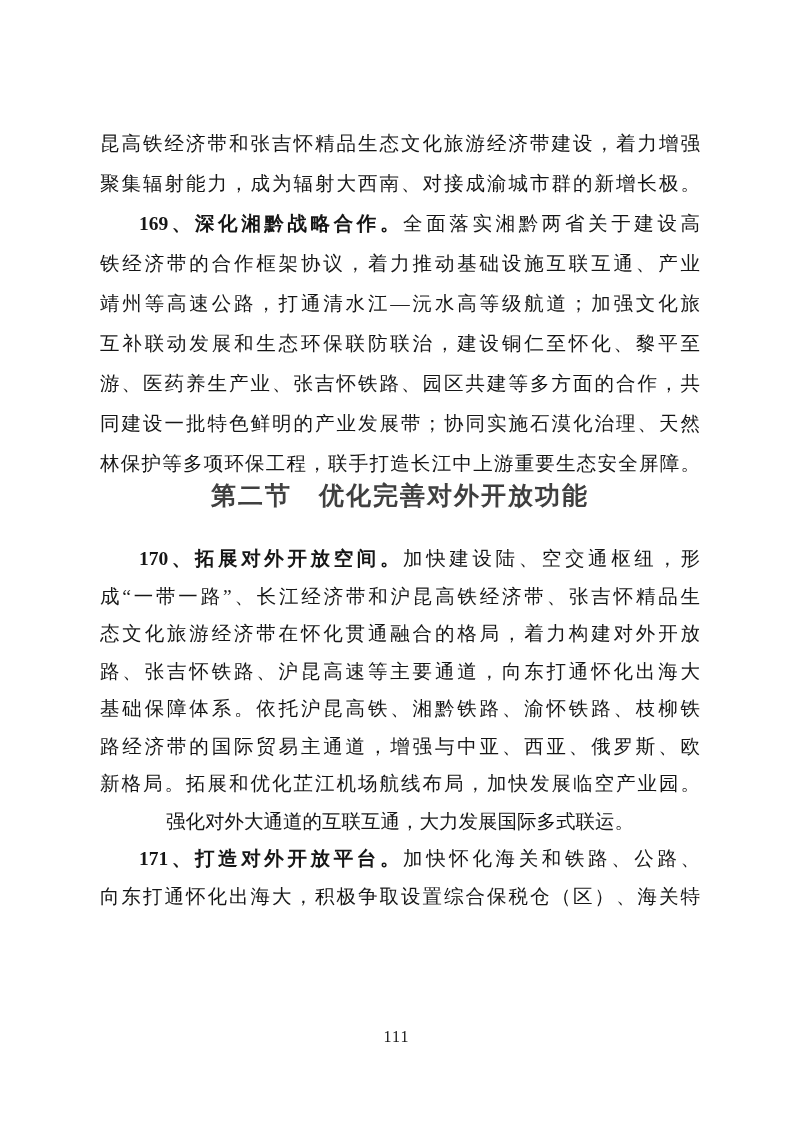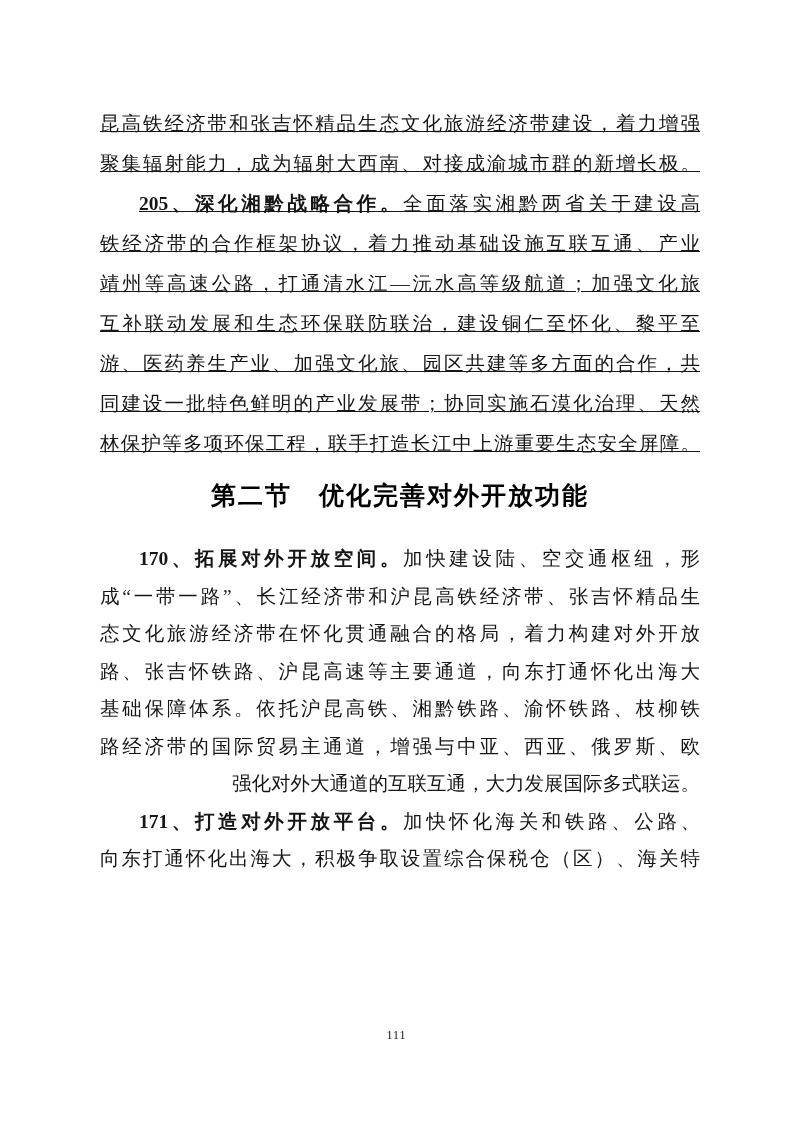--- a/index.html
+++ b/index.html
@@ -14,25 +14,25 @@
     background: #ffffff;
     overflow: hidden;
     font-family: "Liberation Serif", "DejaVu Serif", serif;
     color: #161616;
   }
   .text-block {
     position: absolute;
     left: 100px;
     width: 600px;
   }
-  .block-1 { top: 104px; text-decoration: underline; }
+  .block-1 { top: 124px; }
   .block-2 { top: 540px; }
   .line {
     font-size: 19.5px;
-    text-align: right;
+    text-align: center;
     overflow: hidden;
   }
   .block-1 .line { height: 40px;   line-height: 40px; }
   .block-2 .line { height: 37.5px; line-height: 37.5px; }
   .line.fill {
     text-align: justify;
     text-align-last: justify;
   }
   .line.indent { text-indent: 2em; }
   .seg.bold { font-weight: 700; }
@@ -40,59 +40,60 @@
     position: absolute;
     top: 481px;
     left: 100px;
     width: 600px;
     margin: 0;
     text-align: center;
     font-size: 25px;
     font-weight: 700;
     letter-spacing: 2px;
     line-height: 30px;
-    color: #000000;
+    color: #404040;
   }
   .page-number {
     position: absolute;
     top: 1028px;
     left: 0;
     width: 100%;
     text-align: center;
-    font-size: 12px;
+    font-size: 16px;
     letter-spacing: 1px;
     color: #161616;
   }
 </style>
 </head>
 <body>
 
 <div class="page">
 
   <section class="text-block block-1" id="block1">
       <div class="line fill"><span class="seg">昆高铁经济带和张吉怀精品生态文化旅游经济带建设，着力增强</span></div>
       <div class="line fill"><span class="seg">聚集辐射能力，成为辐射大西南、对接成渝城市群的新增长极。</span></div>
-      <div class="line indent fill"><span class="seg bold">205、深化湘黔战略合作。</span><span class="seg">全面落实湘黔两省关于建设高</span></div>
+      <div class="line indent fill"><span class="seg bold">169、深化湘黔战略合作。</span><span class="seg">全面落实湘黔两省关于建设高</span></div>
       <div class="line fill"><span class="seg">铁经济带的合作框架协议，着力推动基础设施互联互通、产业</span></div>
       <div class="line fill"><span class="seg">靖州等高速公路，打通清水江—沅水高等级航道；加强文化旅</span></div>
       <div class="line fill"><span class="seg">互补联动发展和生态环保联防联治，建设铜仁至怀化、黎平至</span></div>
-      <div class="line fill"><span class="seg">游、医药养生产业、加强文化旅、园区共建等多方面的合作，共</span></div>
+      <div class="line fill"><span class="seg">游、医药养生产业、张吉怀铁路、园区共建等多方面的合作，共</span></div>
       <div class="line fill"><span class="seg">同建设一批特色鲜明的产业发展带；协同实施石漠化治理、天然</span></div>
       <div class="line fill"><span class="seg">林保护等多项环保工程，联手打造长江中上游重要生态安全屏障。</span></div>
     </section>
 
   <h2 class="section-heading">第二节　优化完善对外开放功能</h2>
 
   <section class="text-block block-2" id="block2">
       <div class="line indent fill"><span class="seg bold">170、拓展对外开放空间。</span><span class="seg">加快建设陆、空交通枢纽，形</span></div>
       <div class="line fill"><span class="seg">成“一带一路”、长江经济带和沪昆高铁经济带、张吉怀精品生</span></div>
       <div class="line fill"><span class="seg">态文化旅游经济带在怀化贯通融合的格局，着力构建对外开放</span></div>
       <div class="line fill"><span class="seg">路、张吉怀铁路、沪昆高速等主要通道，向东打通怀化出海大</span></div>
       <div class="line fill"><span class="seg">基础保障体系。依托沪昆高铁、湘黔铁路、渝怀铁路、枝柳铁</span></div>
       <div class="line fill"><span class="seg">路经济带的国际贸易主通道，增强与中亚、西亚、俄罗斯、欧</span></div>
+      <div class="line fill"><span class="seg">新格局。拓展和优化芷江机场航线布局，加快发展临空产业园。</span></div>
       <div class="line"><span class="seg">强化对外大通道的互联互通，大力发展国际多式联运。</span></div>
       <div class="line indent fill"><span class="seg bold">171、打造对外开放平台。</span><span class="seg">加快怀化海关和铁路、公路、</span></div>
       <div class="line fill"><span class="seg">向东打通怀化出海大，积极争取设置综合保税仓（区）、海关特</span></div>
     </section>
 
   <div class="page-number">111</div>
 
 </div>
 
 </body></html>

